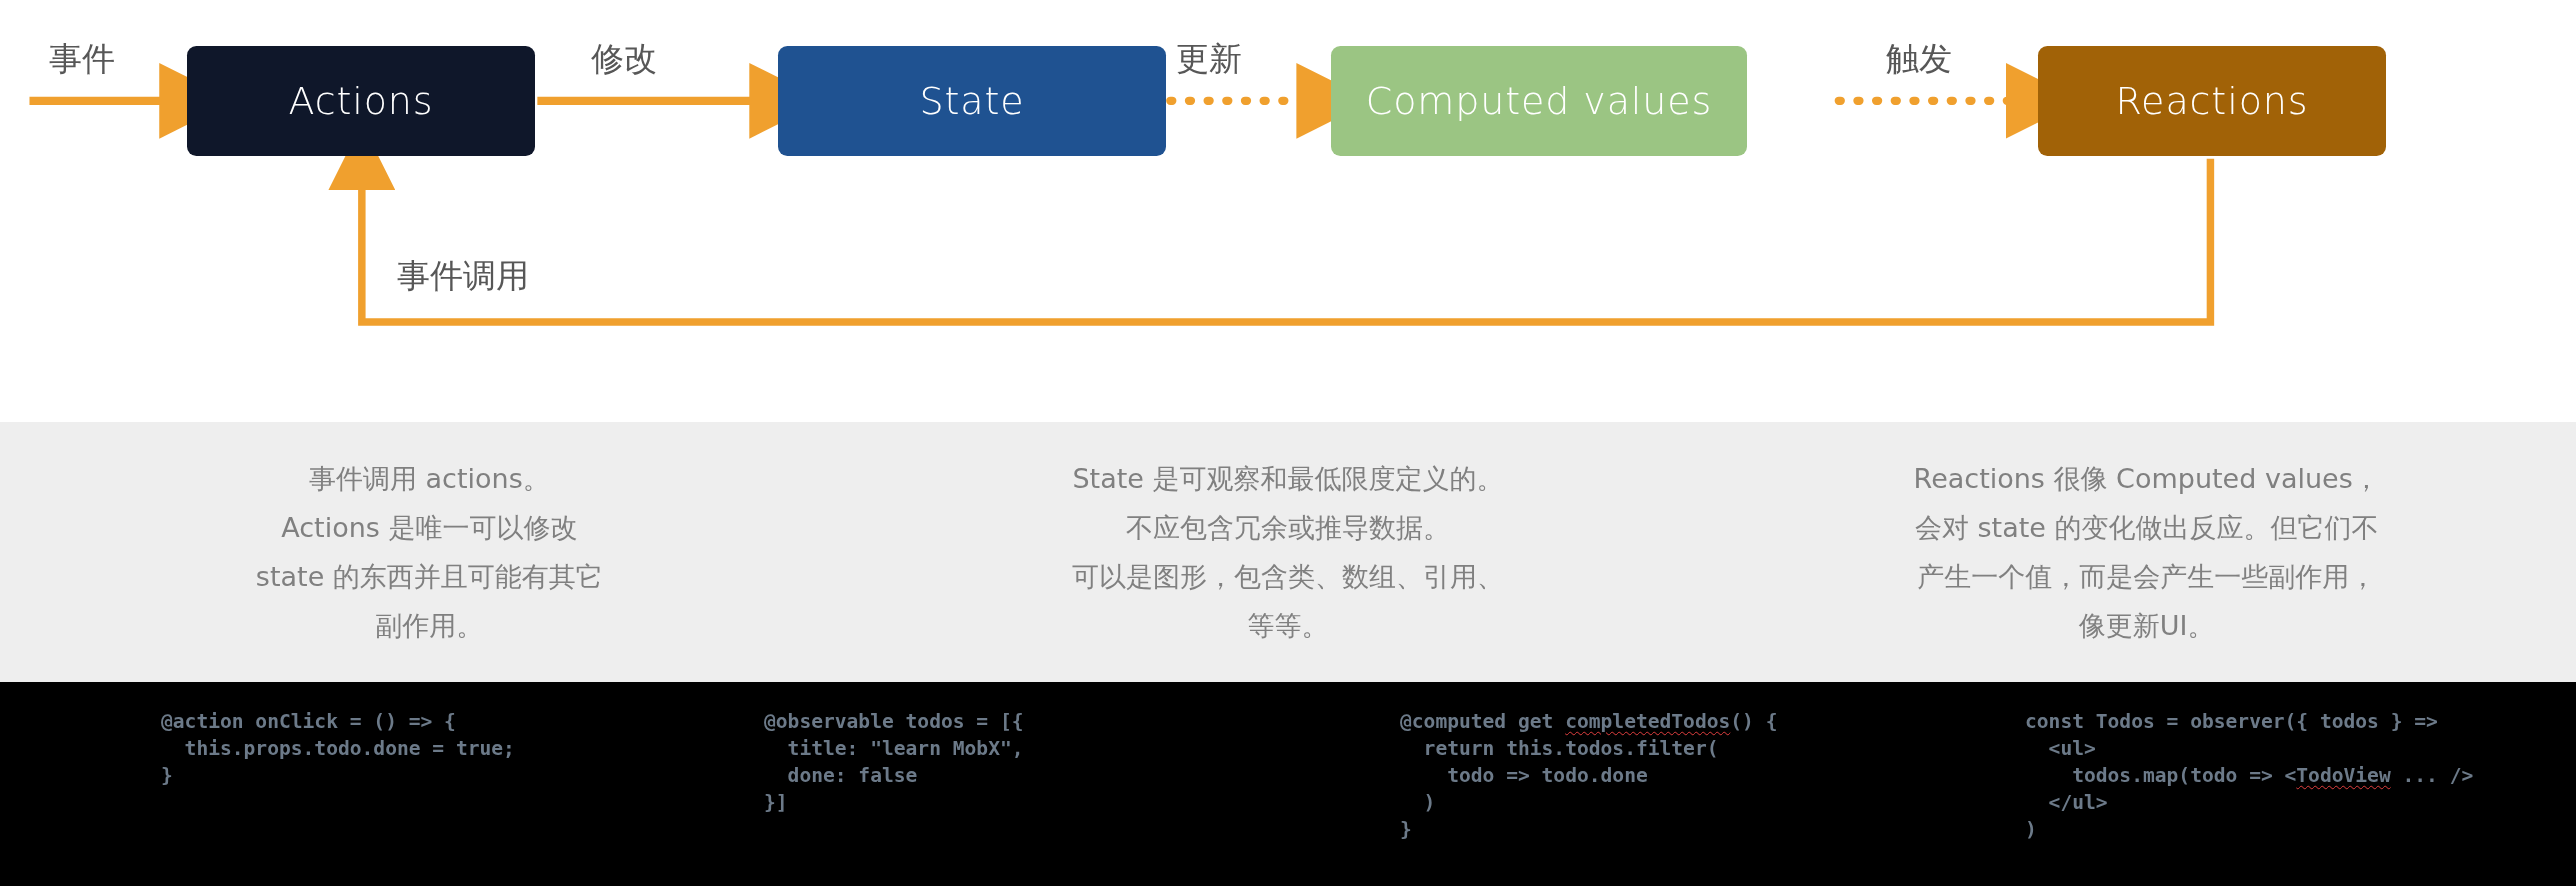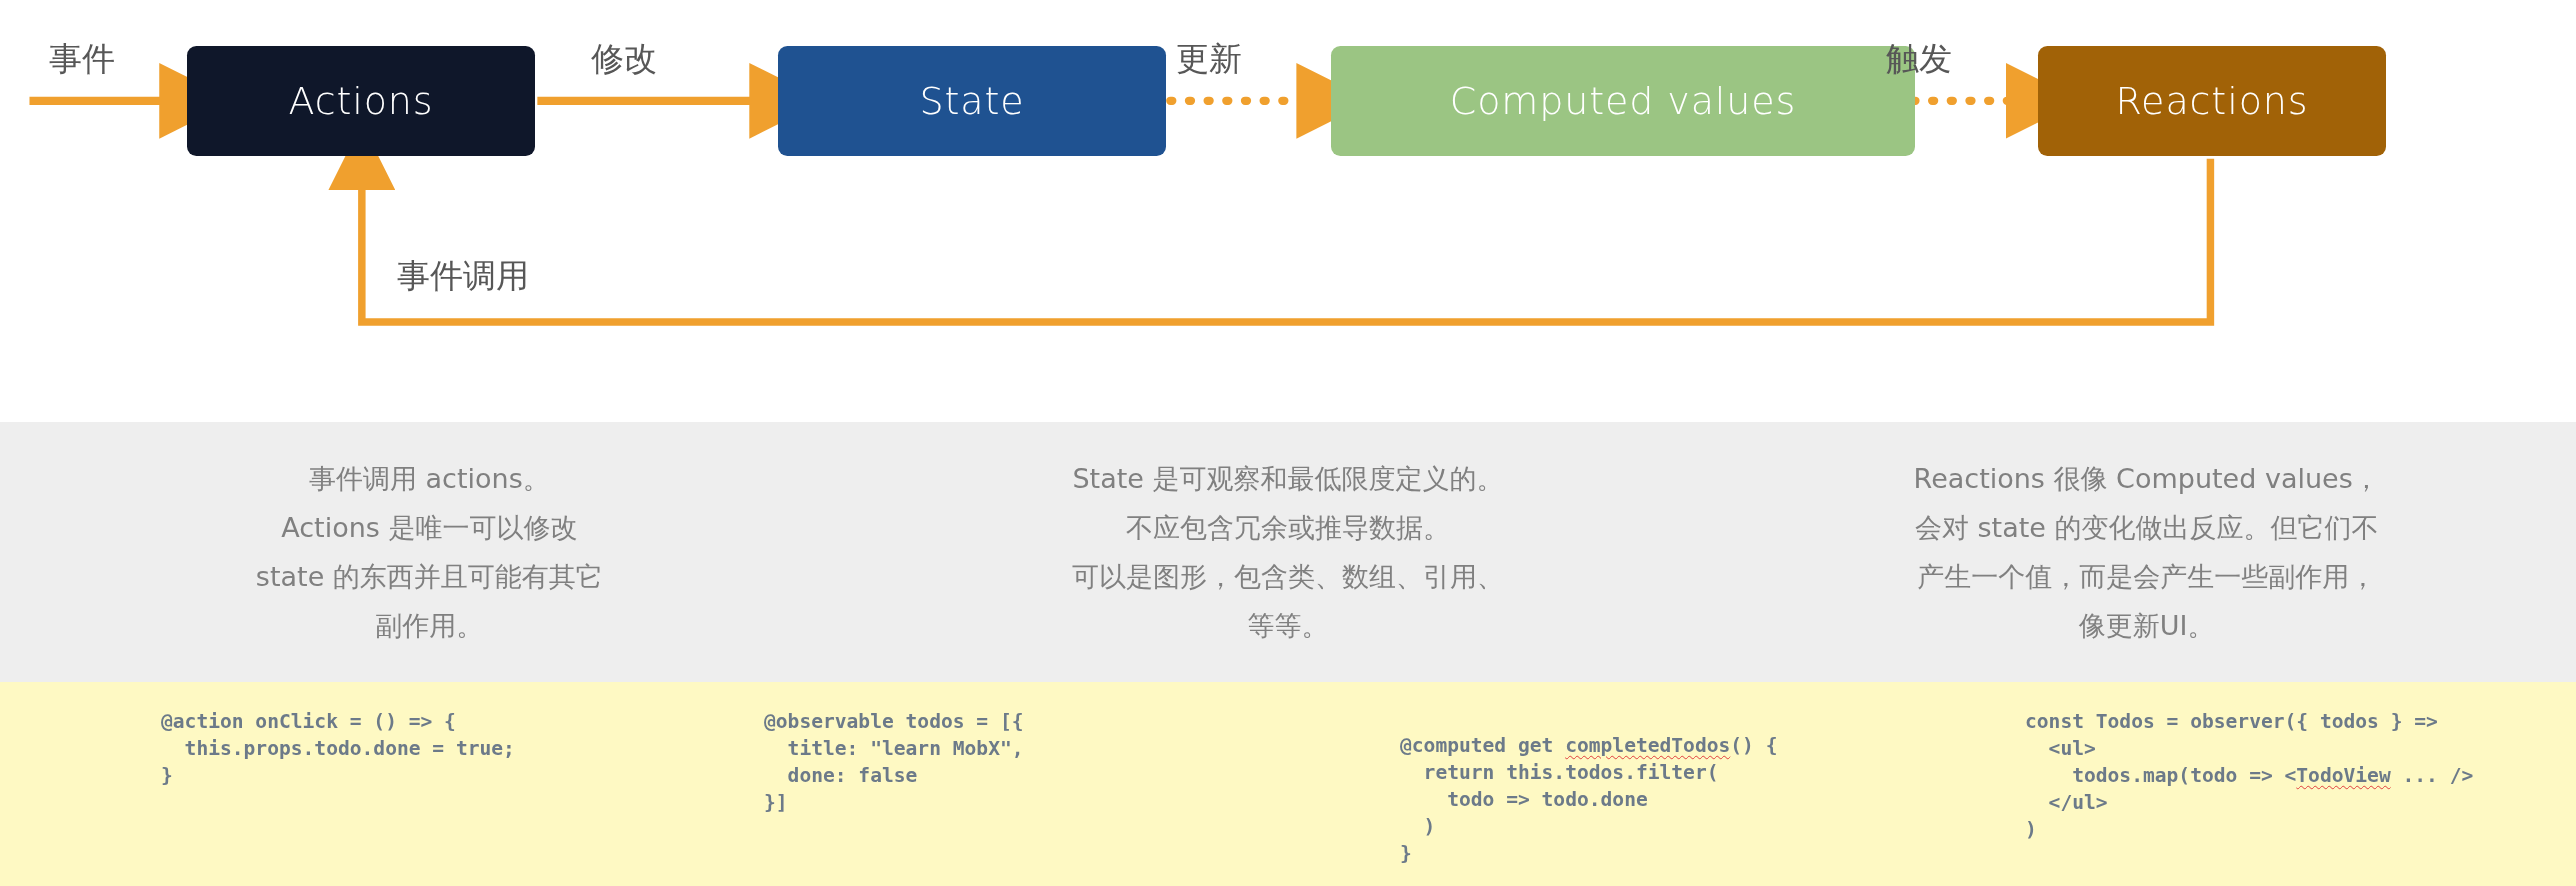--- a/index.html
+++ b/index.html
@@ -21,21 +21,21 @@
     border-radius:9.3px;
     display:flex;align-items:center;justify-content:center;
     color:#ffffff;
     font-weight:300;
     letter-spacing:0.9px;
     box-sizing:border-box;
     font-family:"DejaVu Sans",sans-serif;
   }
   .node-actions  {left:187px; top:46px;  width:348px; height:110px; background:#0f172a; font-size:38px;}
   .node-state    {left:778px; top:46px;  width:388px; height:110px; background:#1f5291; font-size:38px;}
-  .node-computed {left:1331px;top:46px;  width:584px; height:110px; background:#9bc583; font-size:38px;}
+  .node-computed {left:1331px;top:46px;  width:416px; height:110px; background:#9bc583; font-size:38px;}
   .node-reactions{left:2038px;top:46px;  width:348px; height:110px; background:#a16207; font-size:38px;}
 
   .edge-label{
     position:absolute;
     color:#575757;
     font-size:33px;
     font-family:"DejaVu Sans",sans-serif;
     white-space:nowrap;
   }
   .lbl-event    {left:49px;  top:37px;}
@@ -61,40 +61,40 @@
     font-size:27px;
     line-height:49px;
     text-align:center;
     font-family:"DejaVu Sans",sans-serif;
     font-weight:400;
   }
 
   
   .code-band{
     position:absolute;left:0;top:682px;width:2576px;height:204px;
-    background:#fef9c3;
+    background:#000000;
     display:flex;
   }
   .code-col{
     flex:1 1 0;
     box-sizing:border-box;
     padding-top:26px;
   }
   .code-col pre{
     margin:0;
     color:#6c7a89;
     font-family:"DejaVu Sans Mono","Liberation Mono",monospace;
     font-size:19.6px;
     line-height:27px;
     font-weight:bold;
     white-space:pre;
   }
   .code-col-0 pre{padding-left:161px;}
   .code-col-1 pre{padding-left:120px;}
-  .code-col-2 pre{padding-left:112px;margin-top:24px;}
+  .code-col-2 pre{padding-left:112px;}
   .code-col-3 pre{padding-left:93px;}
 
   .squiggle{
     text-decoration:underline wavy #e03e3e;
     text-decoration-thickness:1.4px;
     text-underline-offset:2.8px;
   }
 </style>
 </head>
 <body>

